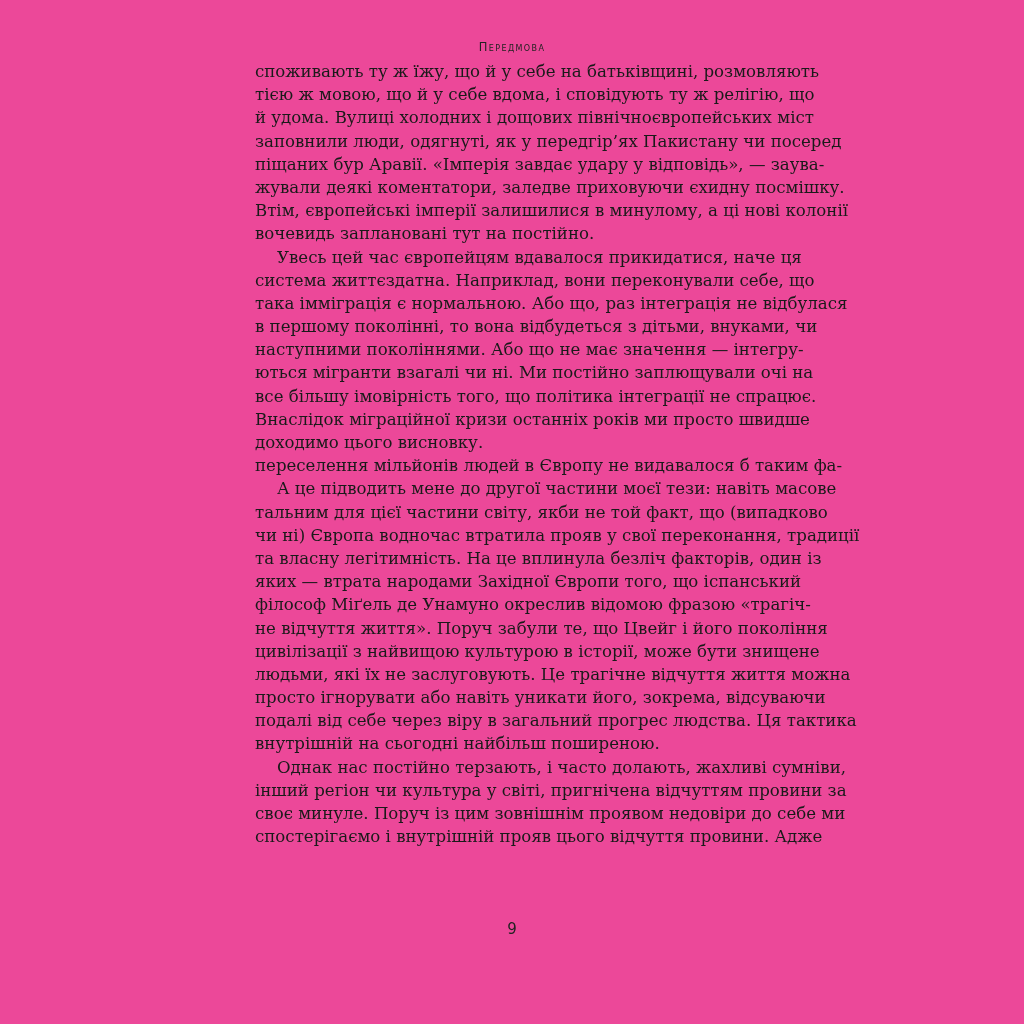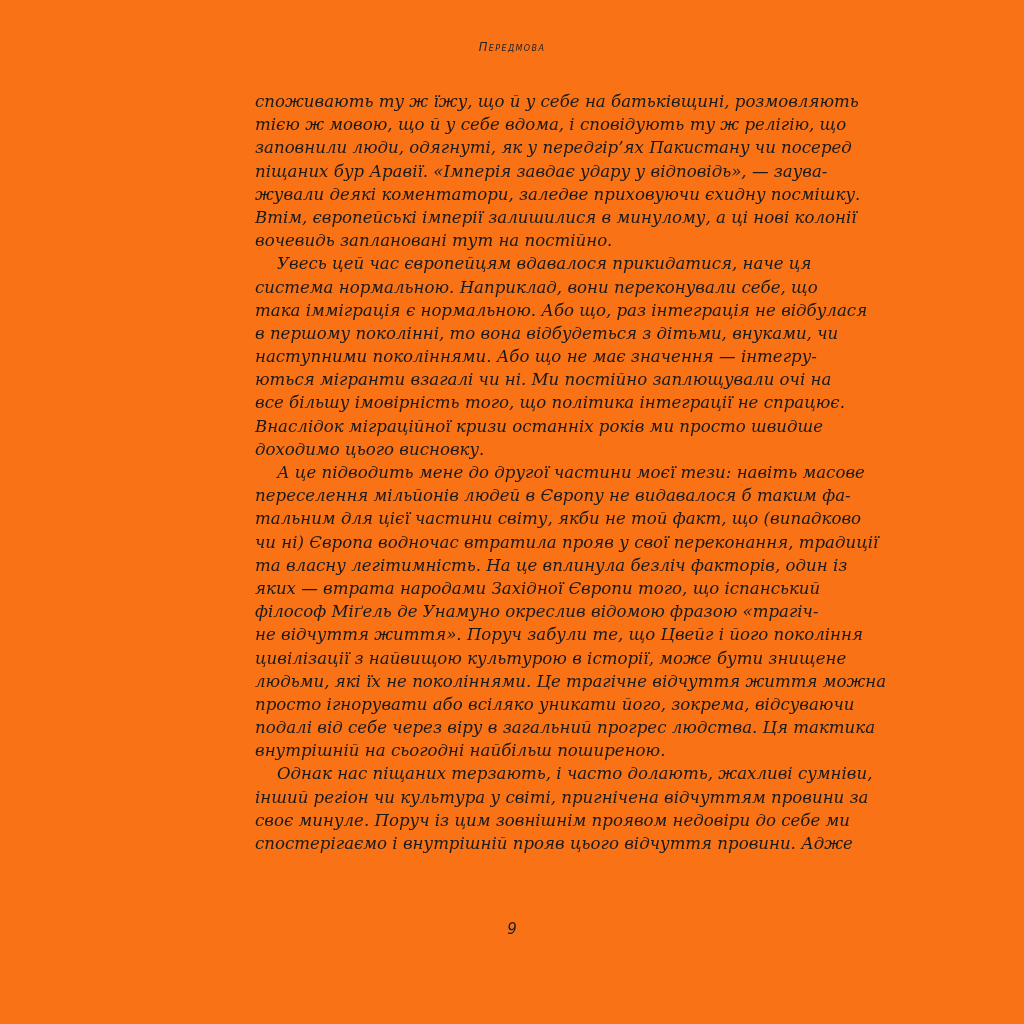--- a/index.html
+++ b/index.html
@@ -1,69 +1,70 @@
 <!DOCTYPE html>
 <html><head>
 <meta charset="utf-8">
 <style>
   html, body { margin: 0; padding: 0; background: #ffffff; }
   body { width: 1024px; height: 1024px; position: relative; overflow: hidden; }
-  .page { position: absolute; left: 0; top: 0; width: 1024px; height: 1024px; background: #f97316; font-style: italic; }
+  .page { position: absolute; left: 0; top: 0; width: 1024px; height: 1024px; background: #ec4899; }
   .running-head {
     position: absolute; top: 40px; left: 0; width: 1024px; text-align: center;
     font-family: "DejaVu Sans", sans-serif; font-size: 11.5px; letter-spacing: 1.4px;
     color: #222; font-variant: small-caps;
   }
   .body-text {
-    position: absolute; left: 255px; top: 90px; width: 514px;
+    position: absolute; left: 255px; top: 60px; width: 514px;
     font-family: "DejaVu Serif", serif; font-size: 16.6px; line-height: 23.2px;
     color: #1a1a1a;
   }
   .line { display: block; white-space: nowrap; text-align: justify; text-align-last: justify; height: 23.2px; overflow: visible; }
   .line.last { text-align-last: left; }
   .line.indent { padding-left: 22px; }
   .folio {
     position: absolute; top: 920px; left: 0; width: 1024px; text-align: center;
     font-family: "DejaVu Sans", sans-serif; font-size: 15px; color: #222;
   }
 </style>
 </head>
 <body>
 
 <div class="page">
   <div class="running-head">Передмова</div>
   <div class="body-text" id="body-text">
       <span class="line">споживають ту ж їжу, що й у себе на батьківщині, розмовляють</span>
       <span class="line">тією ж мовою, що й у себе вдома, і сповідують ту ж релігію, що</span>
+      <span class="line">й удома. Вулиці холодних і дощових північноєвропейських міст</span>
       <span class="line">заповнили люди, одягнуті, як у передгір’ях Пакистану чи посеред</span>
       <span class="line">піщаних бур Аравії. «Імперія завдає удару у відповідь», — заува-</span>
       <span class="line">жували деякі коментатори, заледве приховуючи єхидну посмішку.</span>
       <span class="line">Втім, європейські імперії залишилися в минулому, а ці нові колонії</span>
       <span class="line last">вочевидь заплановані тут на постійно.</span>
       <span class="line indent">Увесь цей час європейцям вдавалося прикидатися, наче ця</span>
-      <span class="line">система нормальною. Наприклад, вони переконували себе, що</span>
+      <span class="line">система життєздатна. Наприклад, вони переконували себе, що</span>
       <span class="line">така імміграція є нормальною. Або що, раз інтеграція не відбулася</span>
       <span class="line">в першому поколінні, то вона відбудеться з дітьми, внуками, чи</span>
       <span class="line">наступними поколіннями. Або що не має значення — інтегру-</span>
       <span class="line">ються мігранти взагалі чи ні. Ми постійно заплющували очі на</span>
       <span class="line">все більшу імовірність того, що політика інтеграції не спрацює.</span>
       <span class="line">Внаслідок міграційної кризи останніх років ми просто швидше</span>
       <span class="line last">доходимо цього висновку.</span>
+      <span class="line">переселення мільйонів людей в Європу не видавалося б таким фа-</span>
       <span class="line indent">А це підводить мене до другої частини моєї тези: навіть масове</span>
-      <span class="line">переселення мільйонів людей в Європу не видавалося б таким фа-</span>
       <span class="line">тальним для цієї частини світу, якби не той факт, що (випадково</span>
       <span class="line">чи ні) Європа водночас втратила прояв у свої переконання, традиції</span>
       <span class="line">та власну легітимність. На це вплинула безліч факторів, один із</span>
       <span class="line">яких — втрата народами Західної Європи того, що іспанський</span>
       <span class="line">філософ Міґель де Унамуно окреслив відомою фразою «трагіч-</span>
       <span class="line">не відчуття життя». Поруч забули те, що Цвейг і його покоління</span>
       <span class="line">цивілізації з найвищою культурою в історії, може бути знищене</span>
-      <span class="line">людьми, які їх не поколіннями. Це трагічне відчуття життя можна</span>
-      <span class="line">просто ігнорувати або всіляко уникати його, зокрема, відсуваючи</span>
+      <span class="line">людьми, які їх не заслуговують. Це трагічне відчуття життя можна</span>
+      <span class="line">просто ігнорувати або навіть уникати його, зокрема, відсуваючи</span>
       <span class="line">подалі від себе через віру в загальний прогрес людства. Ця тактика</span>
       <span class="line last">внутрішній на сьогодні найбільш поширеною.</span>
-      <span class="line indent">Однак нас піщаних терзають, і часто долають, жахливі сумніви,</span>
+      <span class="line indent">Однак нас постійно терзають, і часто долають, жахливі сумніви,</span>
       <span class="line">інший регіон чи культура у світі, пригнічена відчуттям провини за</span>
       <span class="line">своє минуле. Поруч із цим зовнішнім проявом недовіри до себе ми</span>
       <span class="line">спостерігаємо і внутрішній прояв цього відчуття провини. Адже</span>
     </div>
   <div class="folio">9</div>
 </div>
 
 </body></html>

